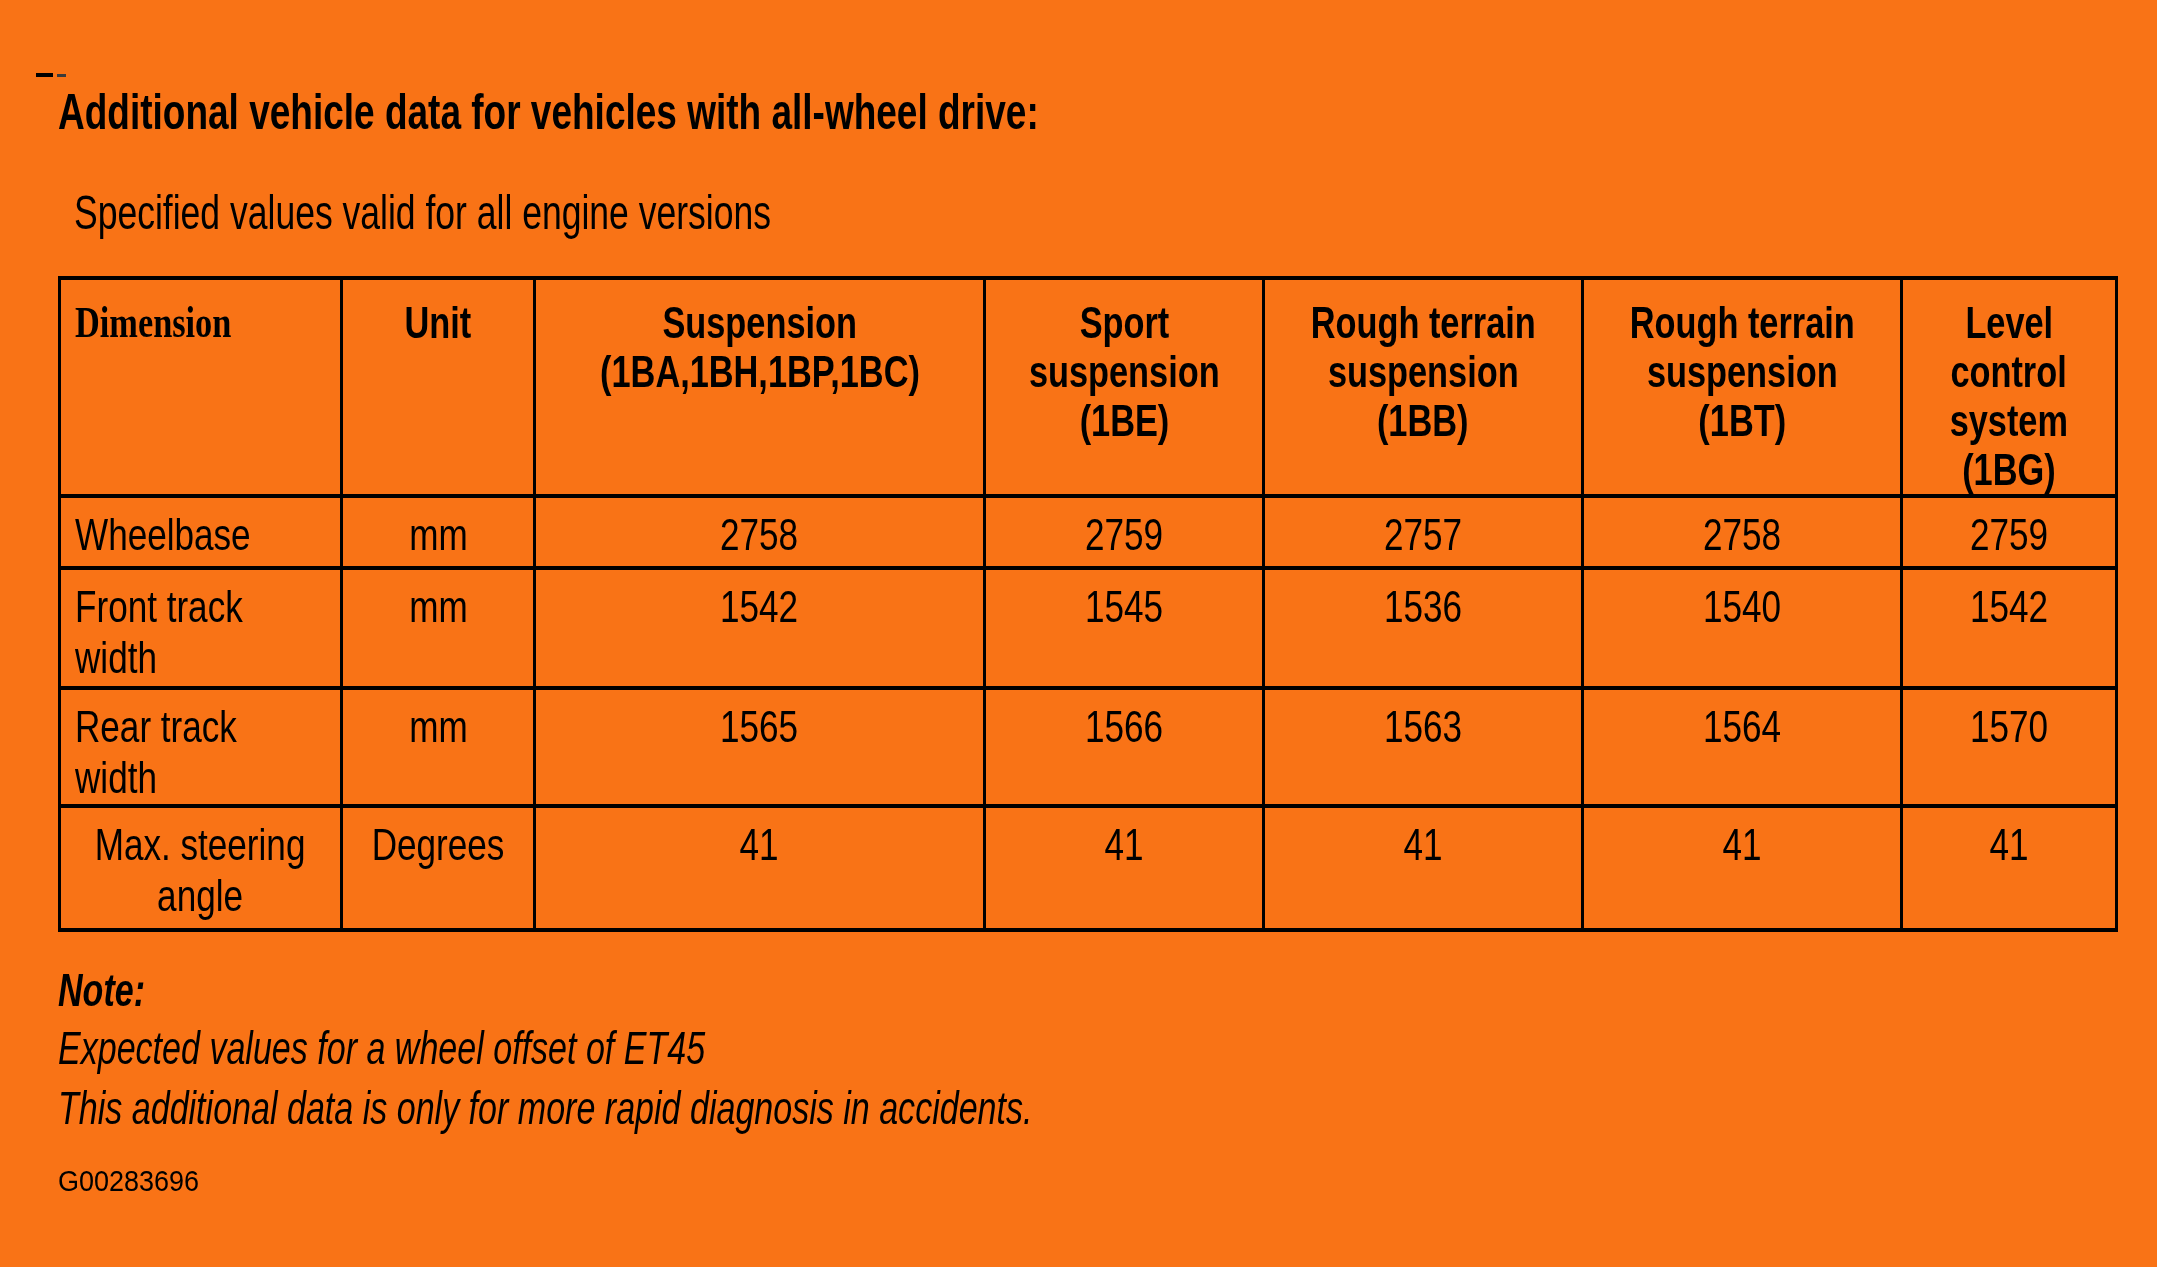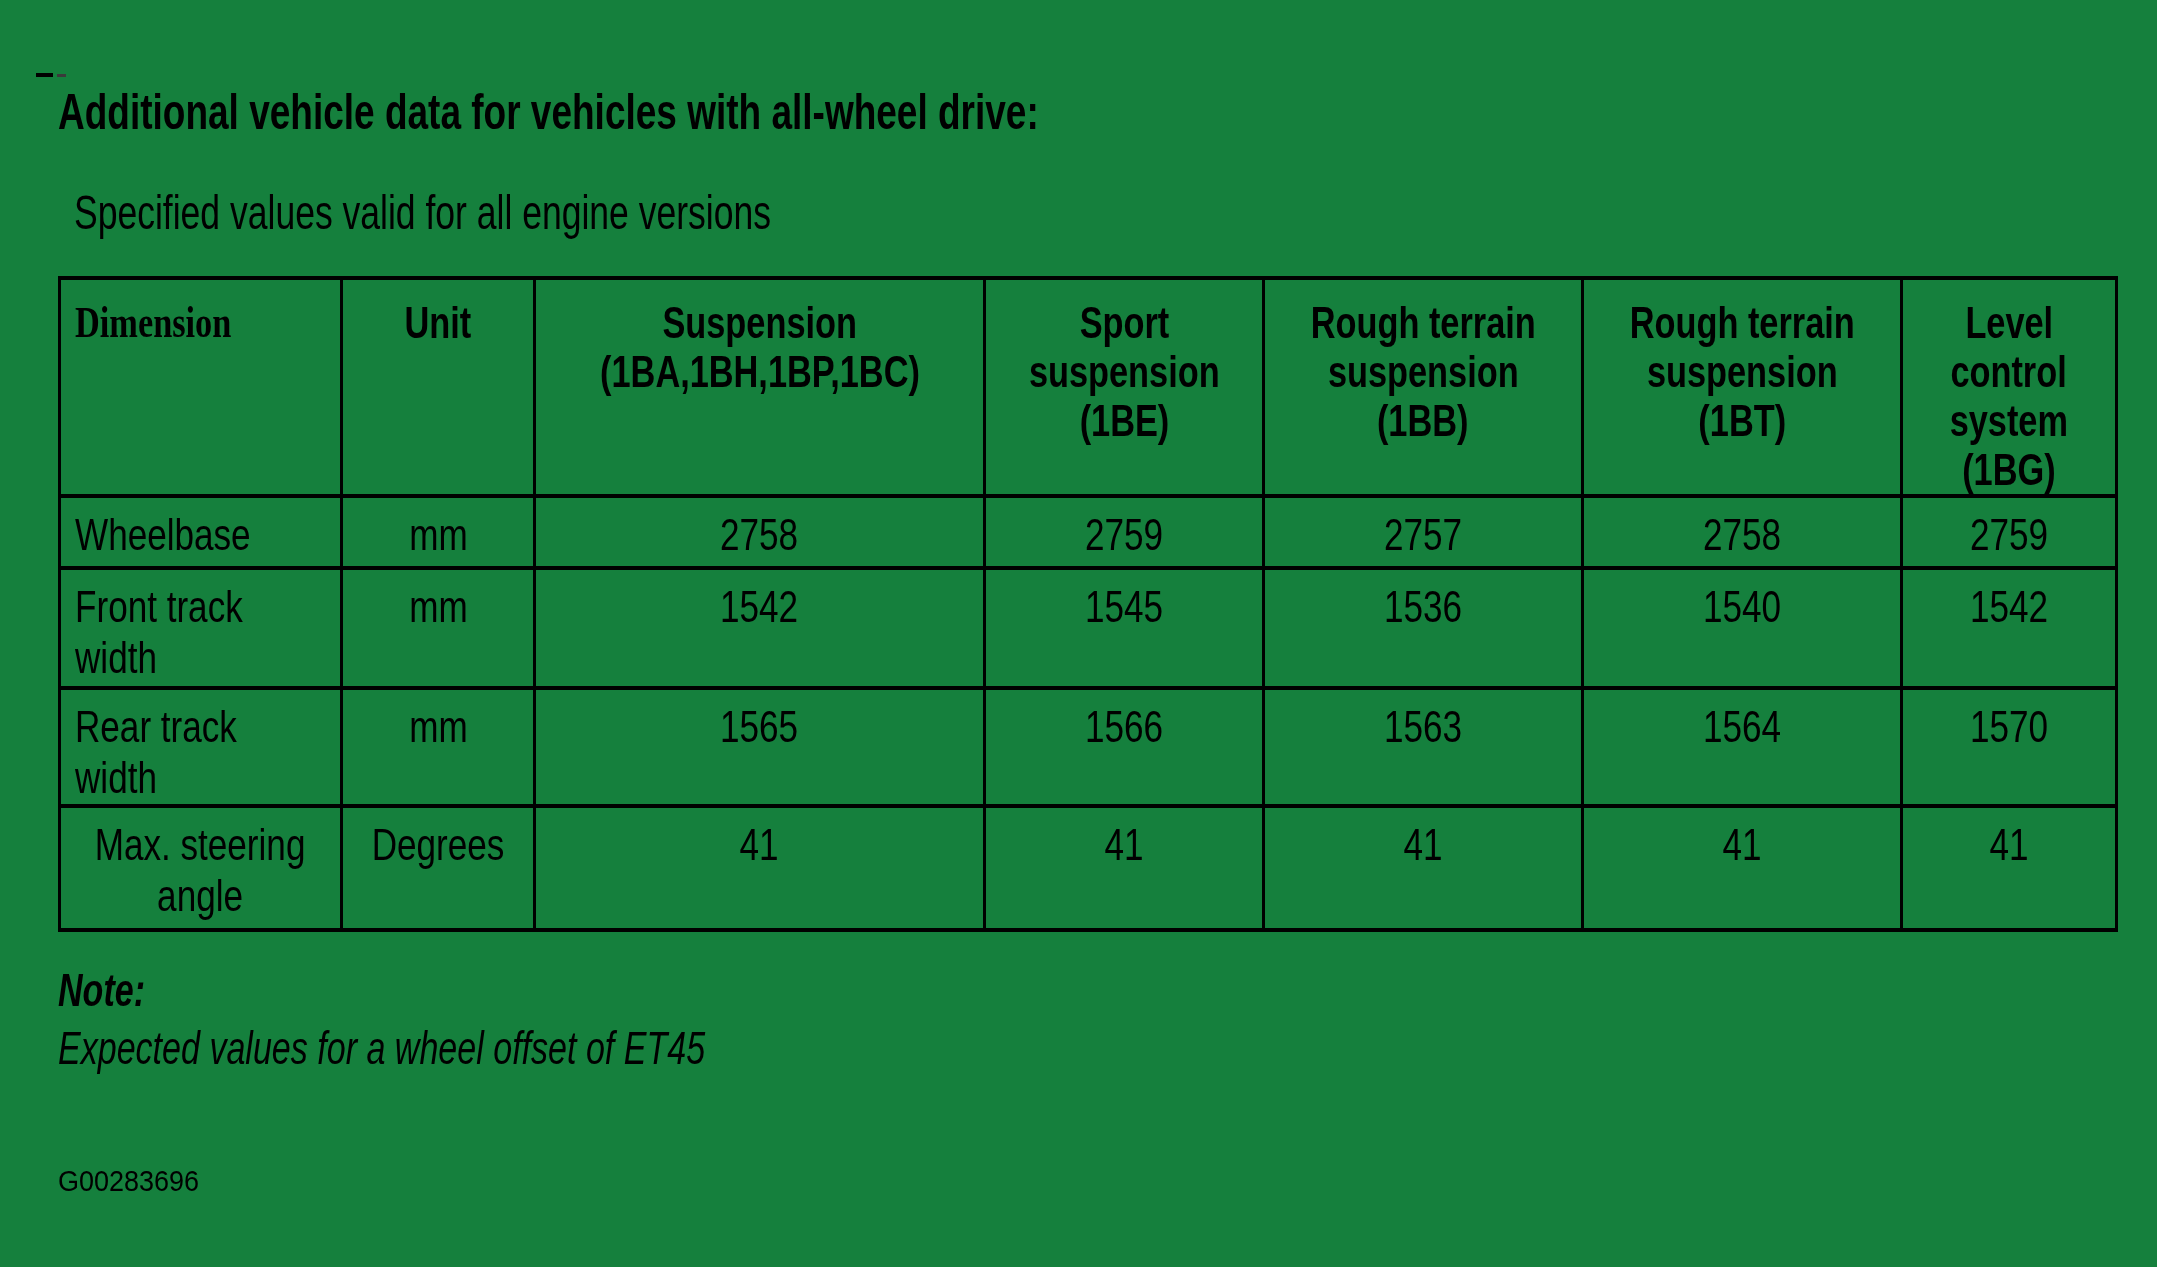--- a/index.html
+++ b/index.html
@@ -1,19 +1,19 @@
 <!DOCTYPE html>
 <html><head>
 <meta charset="utf-8">
 <style>
   html,body{margin:0;padding:0;background:#ffffff;}
   .page{
     position:relative;
     width:2157px;height:1267px;
-    background:#15803d;
+    background:#f97316;
     color:#000;
     font-family:"Liberation Sans", sans-serif;
     overflow:hidden;
   }
   
   .sq{display:inline-block;transform:scaleX(0.78);transform-origin:center center;white-space:nowrap;}
   .sqL{transform-origin:left center;}
   .sq74{transform:scaleX(0.74);}
   .sq90{transform:scaleX(0.90);}
 
@@ -158,15 +158,16 @@
         <td><span class="sq">41</span></td>
         <td><span class="sq">41</span></td>
         <td><span class="sq">41</span></td>
         <td><span class="sq">41</span></td>
       </tr>
     </tbody>
   </table>
 
   <p class="noteHead"><span class="sq sq74 sqL">Note:</span></p>
   <p class="noteLine n1"><span class="sq sq74 sqL">Expected values for a wheel offset of ET45</span></p>
+  <p class="noteLine n2"><span class="sq sq74 sqL">This additional data is only for more rapid diagnosis in accidents.</span></p>
   <p class="gcode"><span class="sq sq90 sqL">G00283696</span></p>
 
 </div>
 
 </body></html>

